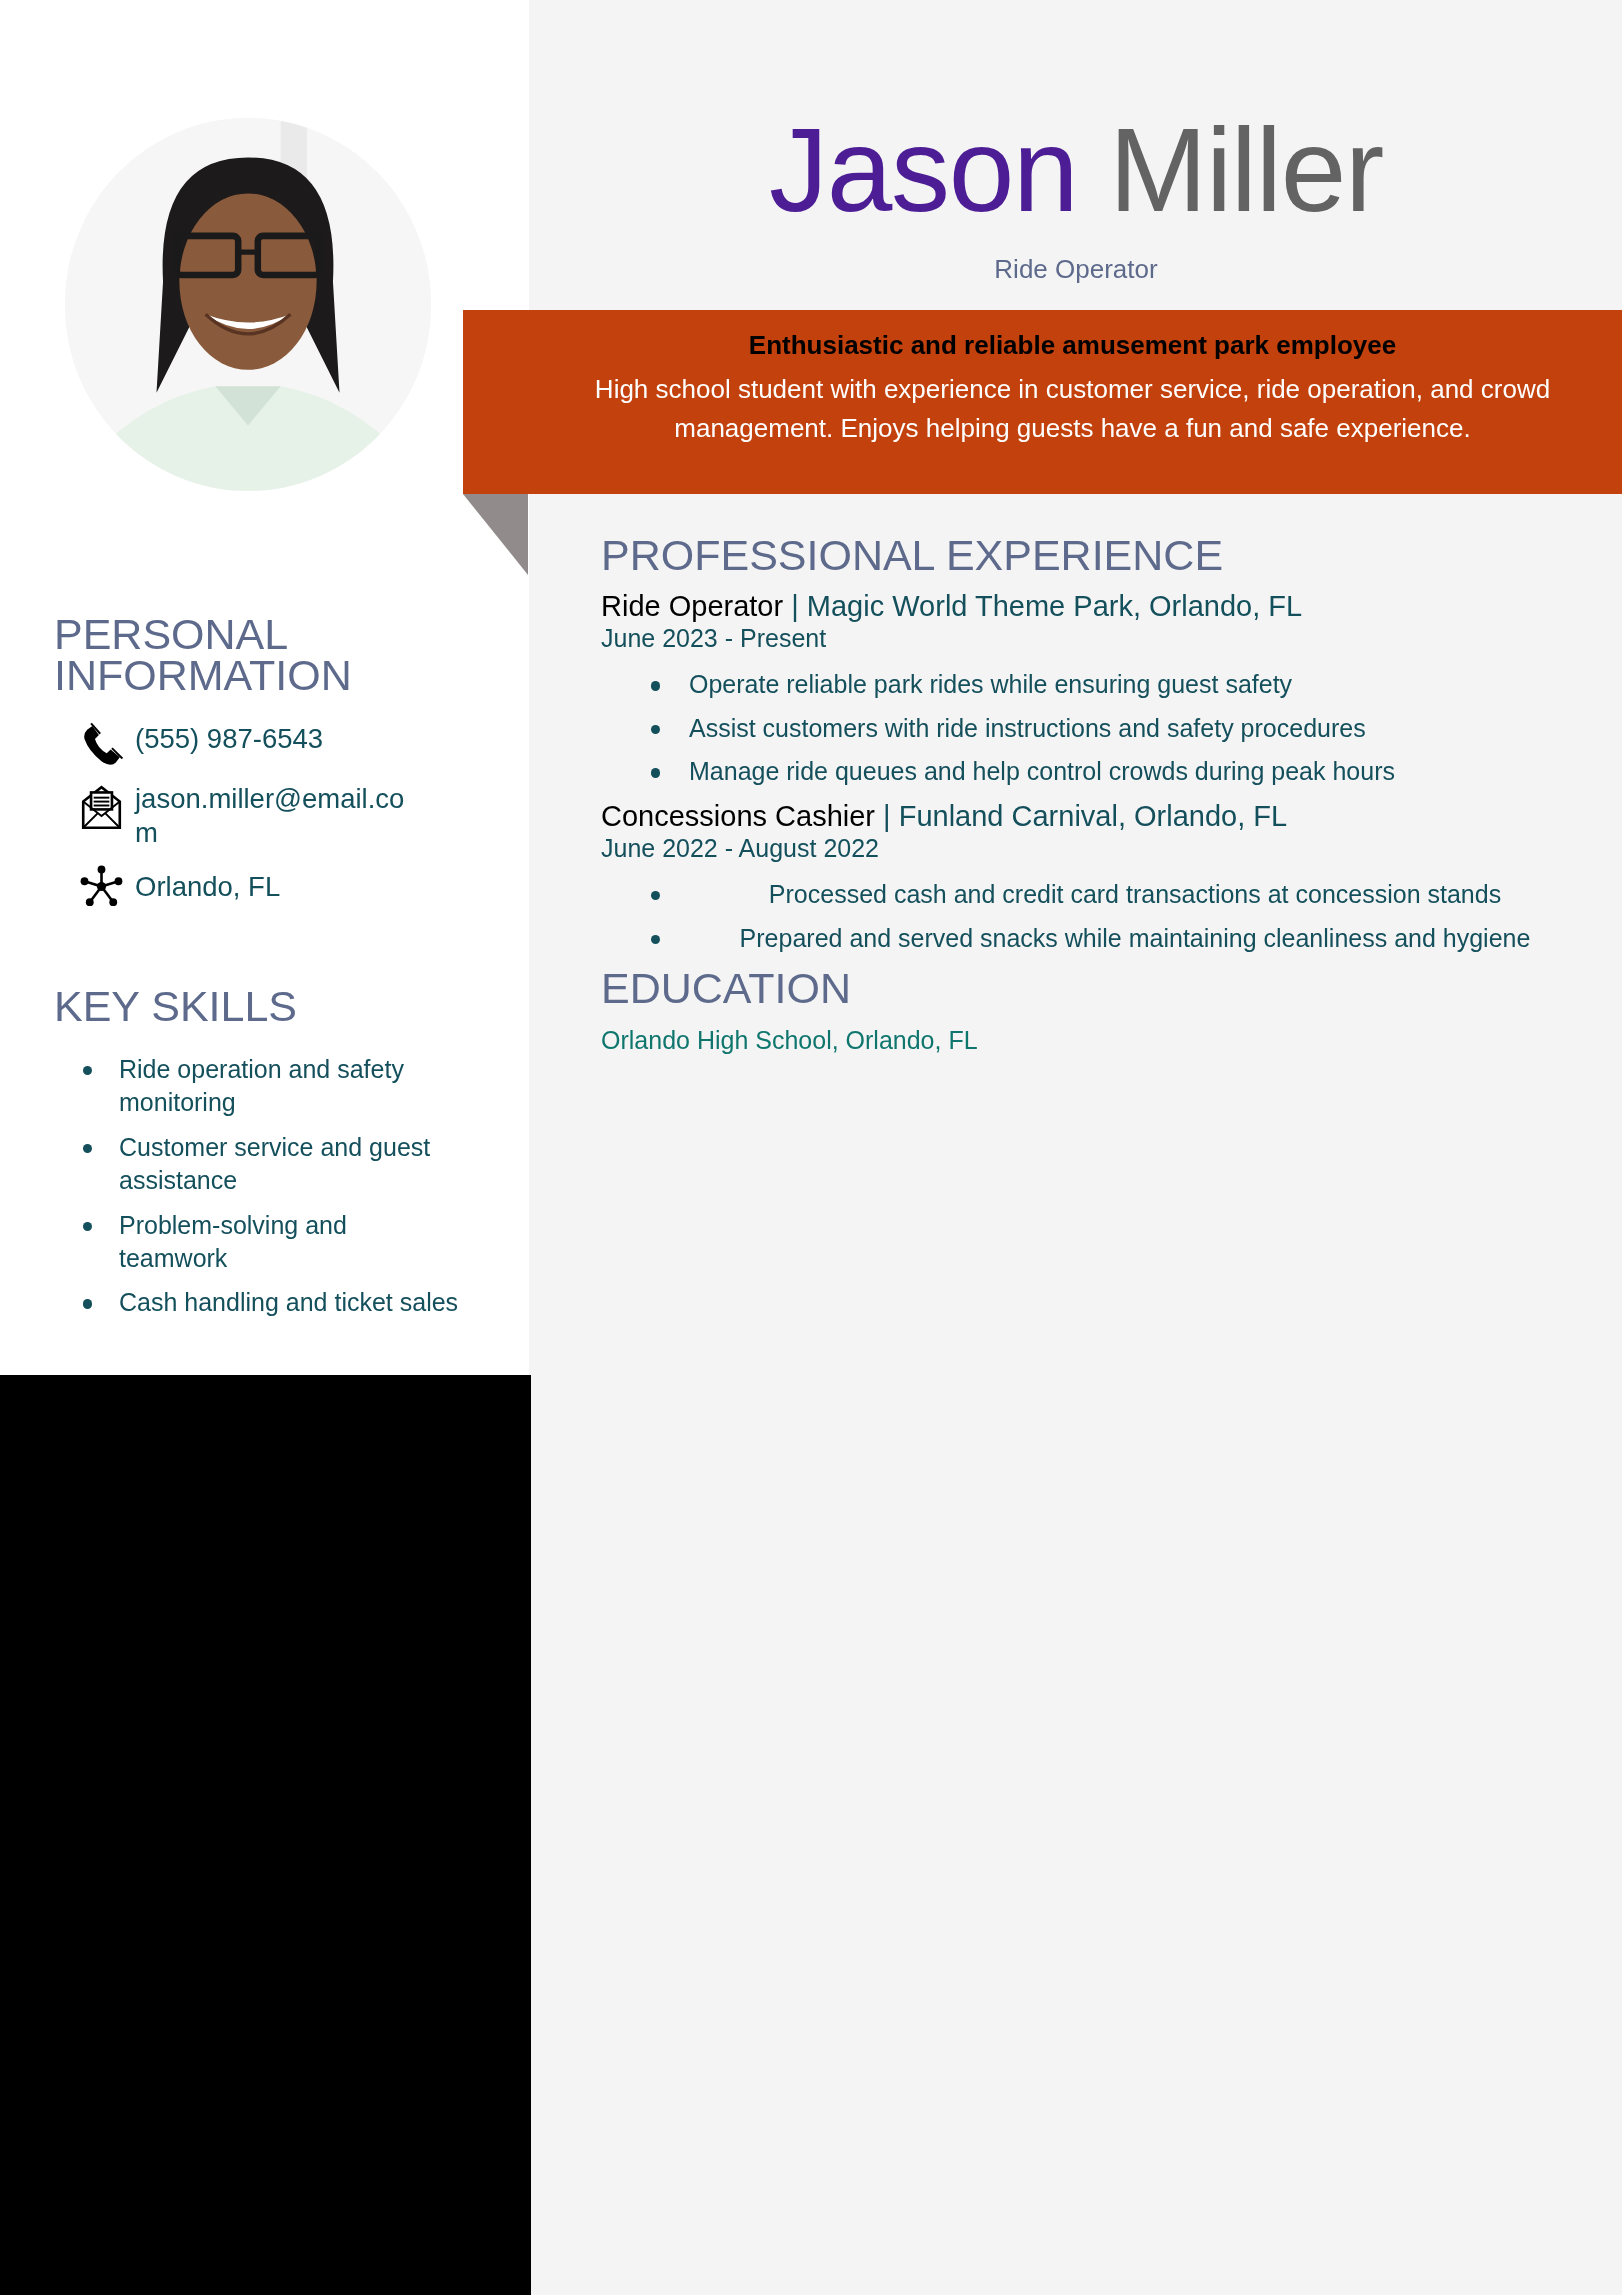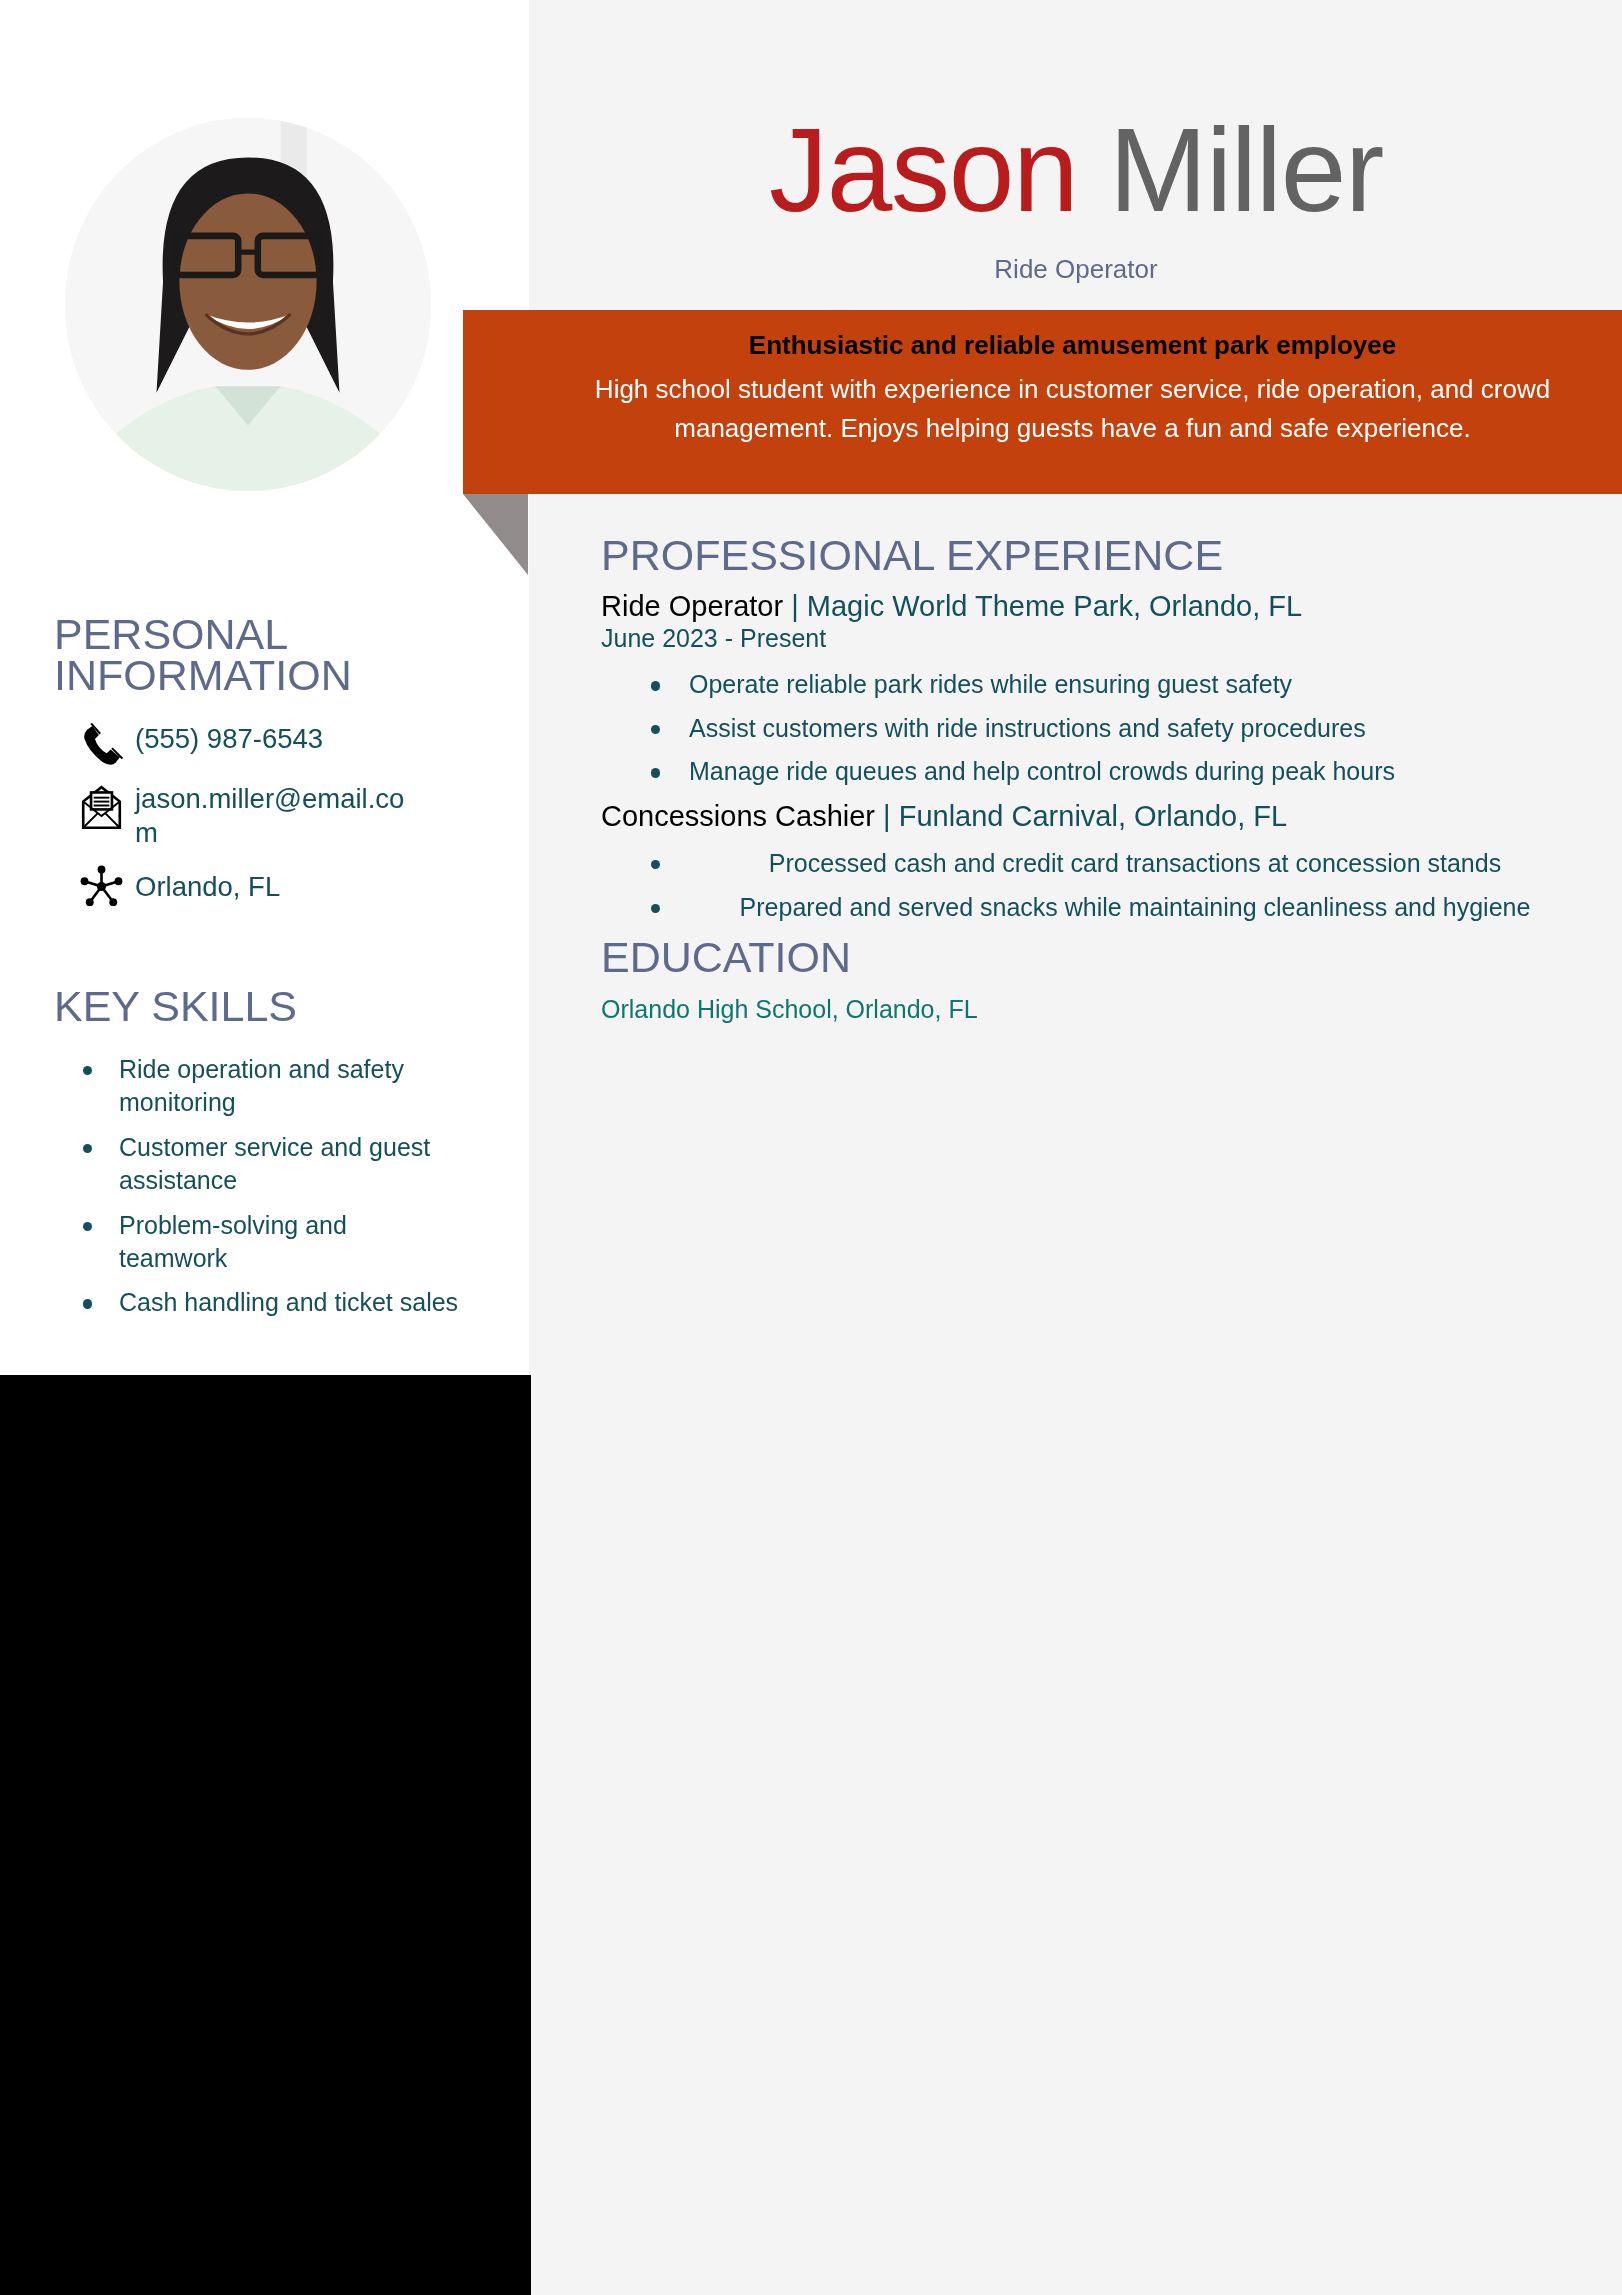--- a/index.html
+++ b/index.html
@@ -36,21 +36,21 @@
   }
   .fold {
     position: absolute; left: 463px; top: 494px; width: 65px; height: 81px;
     background: #918b8b;
     clip-path: polygon(0 0, 100% 0, 100% 100%);
   }
   .name {
     position: absolute; left: 529px; right: 0; top: 98px; text-align: center;
     font-size: 118px; line-height: 144px; letter-spacing: -1.3px;
   }
-  .name .first { color: #b91c1c; }
+  .name .first { color: #4c1d95; }
   .name .last { color: #636363; }
   .job-title {
     position: absolute; left: 529px; right: 0; top: 254px; text-align: center;
     font-size: 26px; color: #5e6a8c;
   }
   .section-title {
     color: #5e6a8c; font-size: 43px; line-height: 41px; margin: 0;
     font-weight: normal;
   }
   .left-section { position: absolute; left: 54px; width: 418px; }
@@ -178,20 +178,21 @@
       <li>Manage ride queues and help control crowds during peak hours</li>
     </ul>
   </div>
 
   <div style="margin-top:5.2px;">
     <div class="job-head">
       <span class="role">Concessions Cashier</span>
       <span class="sep">|</span>
       <span class="company">Funland Carnival, Orlando, FL</span>
     </div>
+    <div class="job-dates">June 2022 - August 2022</div>
     <ul class="bullets duties" style="margin-top:14.4px;text-align:center;">
       <li>Processed cash and credit card transactions at concession stands</li>
       <li>Prepared and served snacks while maintaining cleanliness and hygiene</li>
     </ul>
   </div>
 
   <h2 class="section-title" style="margin-top:13px;">EDUCATION</h2>
   <div class="edu" style="margin-top:17px;">Orlando High School, Orlando, FL</div>
 </div>
 

